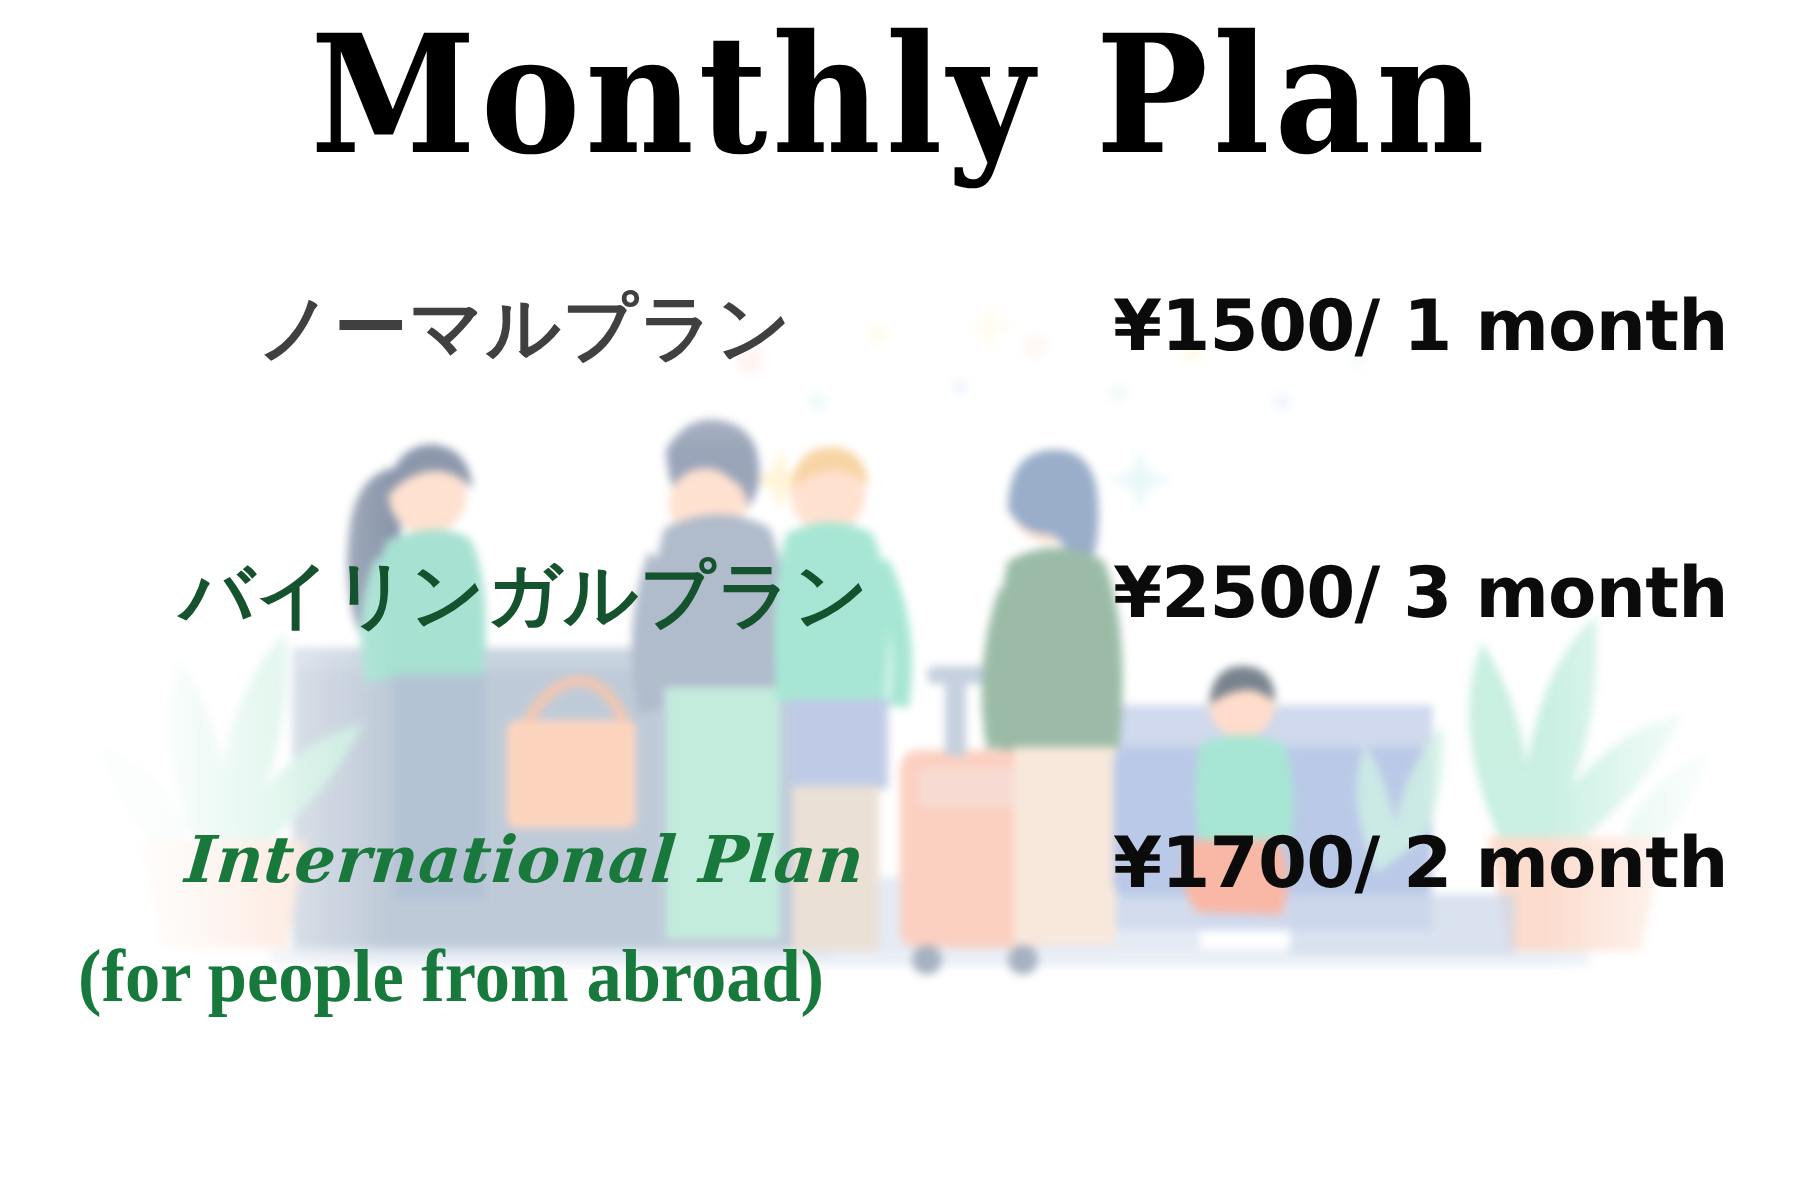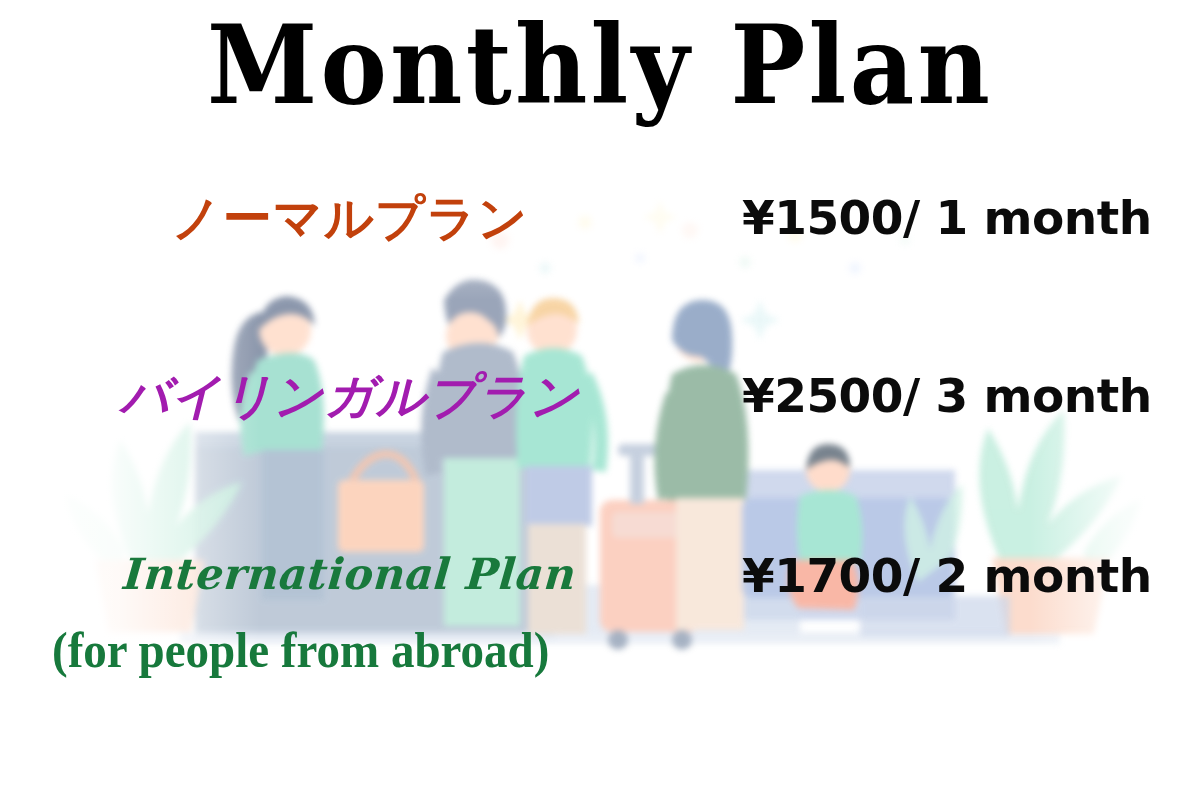--- a/index.html
+++ b/index.html
@@ -102,34 +102,33 @@
     margin-left: 36px;
   }
 
   
   #row-normal { top: 190px; }
   #row-normal .plan-name {
     font-family: "DejaVu Sans", sans-serif;
     font-weight: 700;
     font-size: 49px;
     line-height: 58px;
-    color: #c2410c;
+    color: #404040;
     letter-spacing: 1px;
   }
 
   
   #row-bilingual { top: 368px; }
   #row-bilingual .plan-name {
     font-family: "DejaVu Sans", sans-serif;
     font-weight: 700;
     font-size: 49px;
     line-height: 58px;
-    color: #a21caf;
+    color: #14532d;
     letter-spacing: 1px;
-    font-style: italic;
   }
 
   
   #row-international { top: 548px; }
   #row-international .plan-name {
     font-family: "DejaVu Serif", serif;
     font-style: italic;
     font-weight: 700;
     font-size: 43px;
     line-height: 52px;

